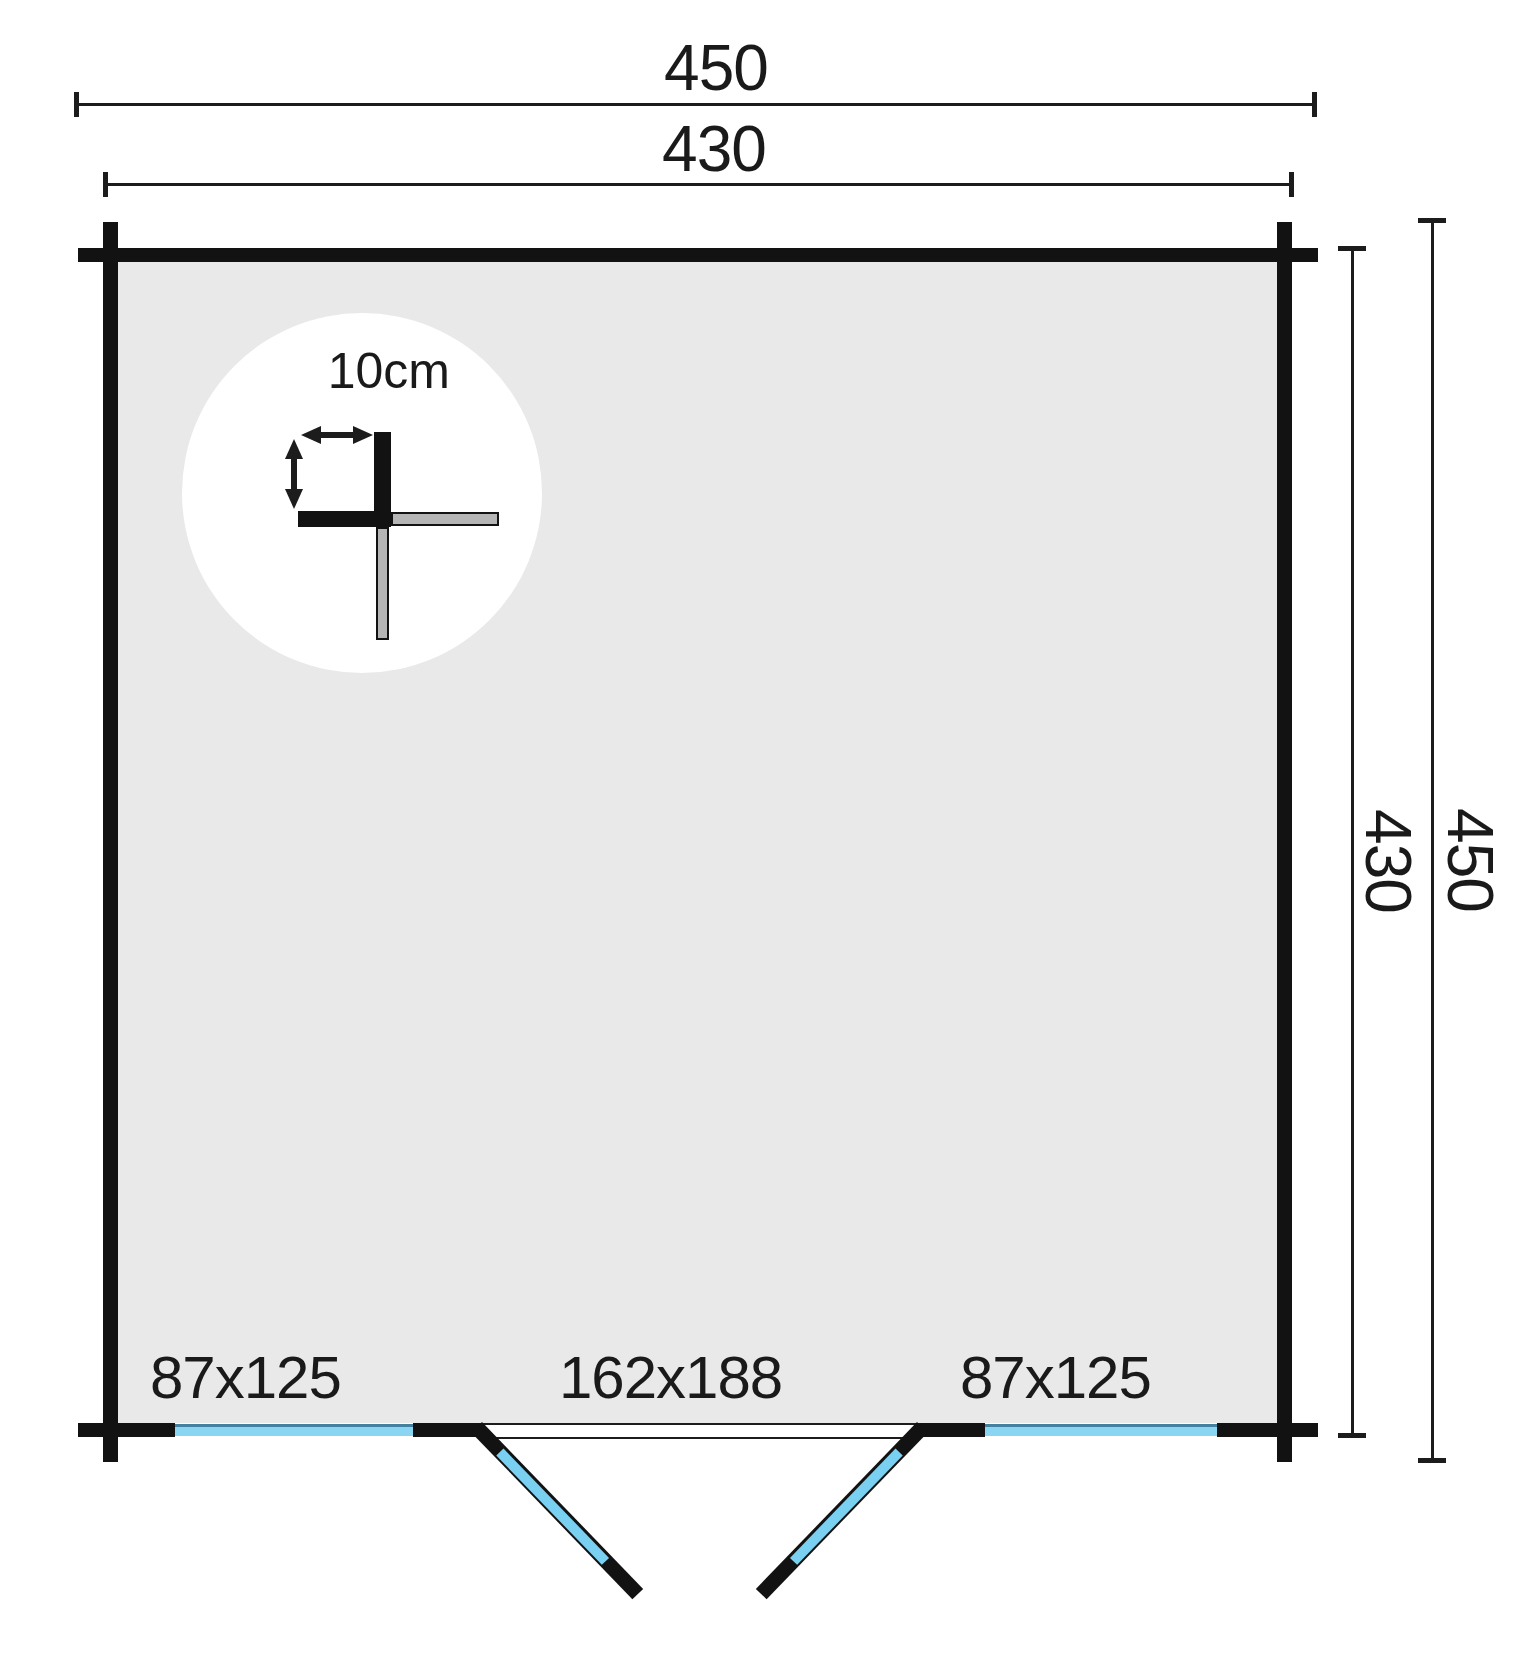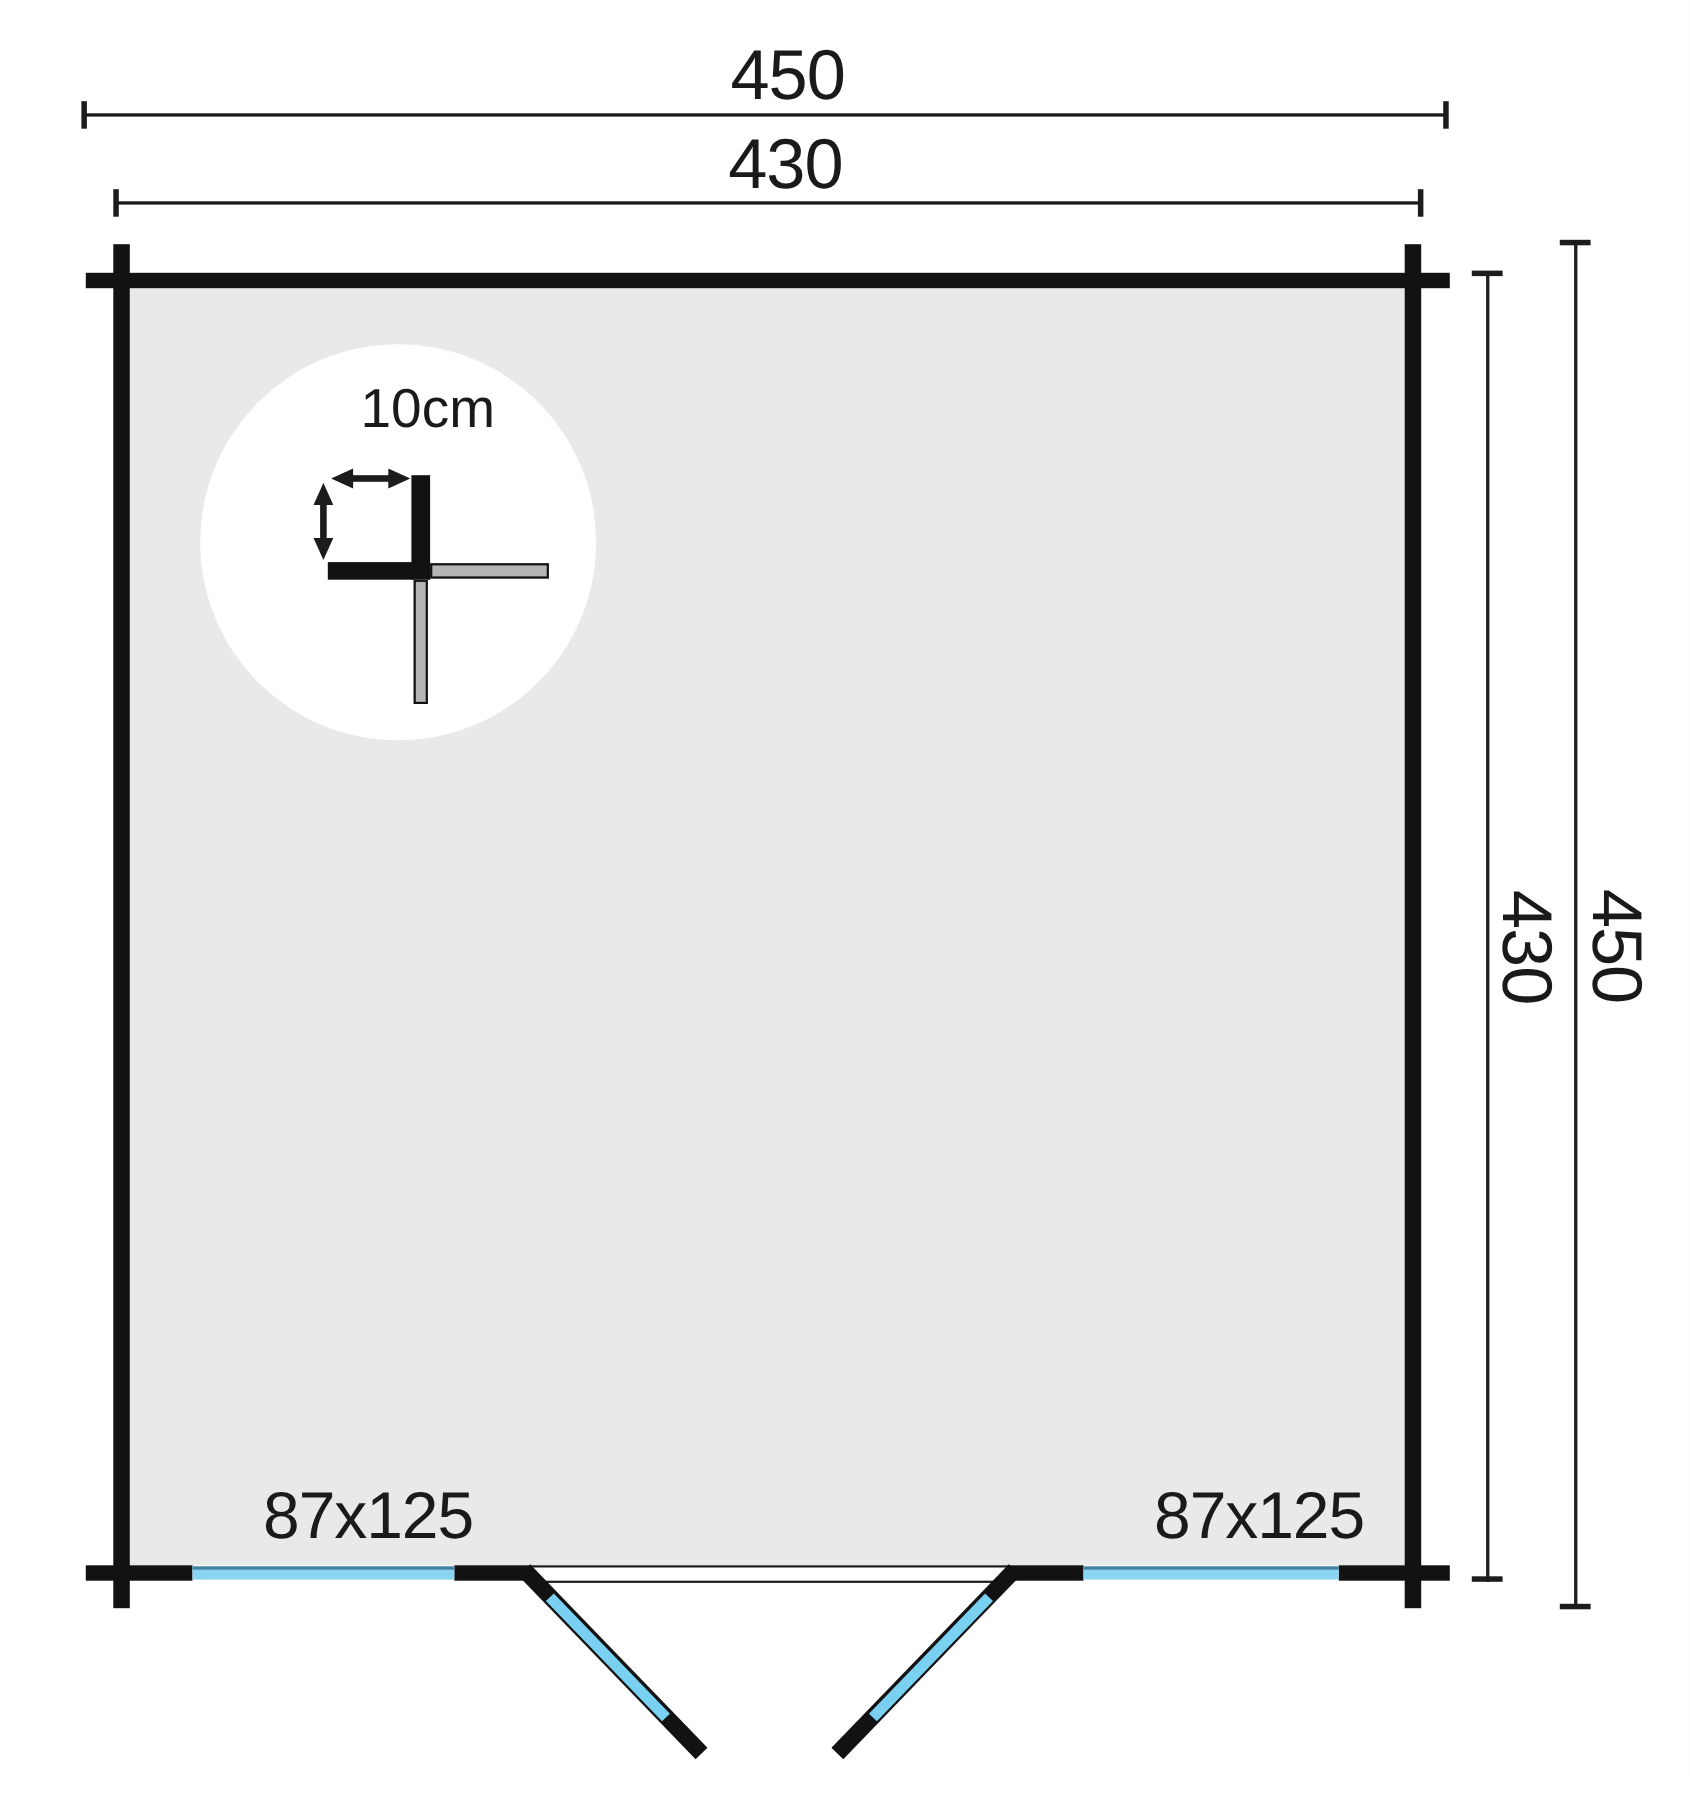--- a/index.html
+++ b/index.html
@@ -26,21 +26,21 @@
   .wall{background:var(--wall);}
   .dimline{background:var(--line);}
   .tick{background:var(--line);}
   .dim-label{
     font-size:64px;line-height:60px;height:60px;width:200px;
     text-align:center;white-space:nowrap;letter-spacing:-1px;
   }
   .dim-label.rot{transform:rotate(90deg);}
   .open-label{
     font-size:60px;line-height:60px;height:60px;width:280px;
-    text-align:right;white-space:nowrap;letter-spacing:-1px;
+    text-align:left;white-space:nowrap;letter-spacing:-1px;
   }
   .detail-label{
     font-size:50px;line-height:60px;height:60px;width:200px;
     text-align:right;white-space:nowrap;
   }
   .circle{background:#ffffff;border-radius:50%;}
   .graybar{background:var(--joint-gray);border:2px solid var(--wall);}
   .window{background:var(--window-blue);border-top:3px solid var(--window-edge);}
   .door-opening{
     background:#ffffff;
@@ -112,15 +112,16 @@
   <div class="abs tick" style="left:1338px;top:246px;width:28px;height:5px;"></div>
   <div class="abs tick" style="left:1338px;top:1433px;width:28px;height:5px;"></div>
   <div class="abs dim-label rot" style="left:1288px;top:831px;">430</div>
 
   <div class="abs dimline" style="left:1431px;top:221px;width:3px;height:1241px;"></div>
   <div class="abs tick" style="left:1418px;top:218px;width:28px;height:5px;"></div>
   <div class="abs tick" style="left:1418px;top:1458px;width:28px;height:5px;"></div>
   <div class="abs dim-label rot" style="left:1370px;top:830px;">450</div>
 
   <div class="abs open-label" style="left:150px;top:1348px;">87x125</div>
+  <div class="abs open-label" style="left:559px;top:1348px;">162x188</div>
   <div class="abs open-label" style="left:960px;top:1348px;">87x125</div>
 
 </div>
 
 </body></html>

